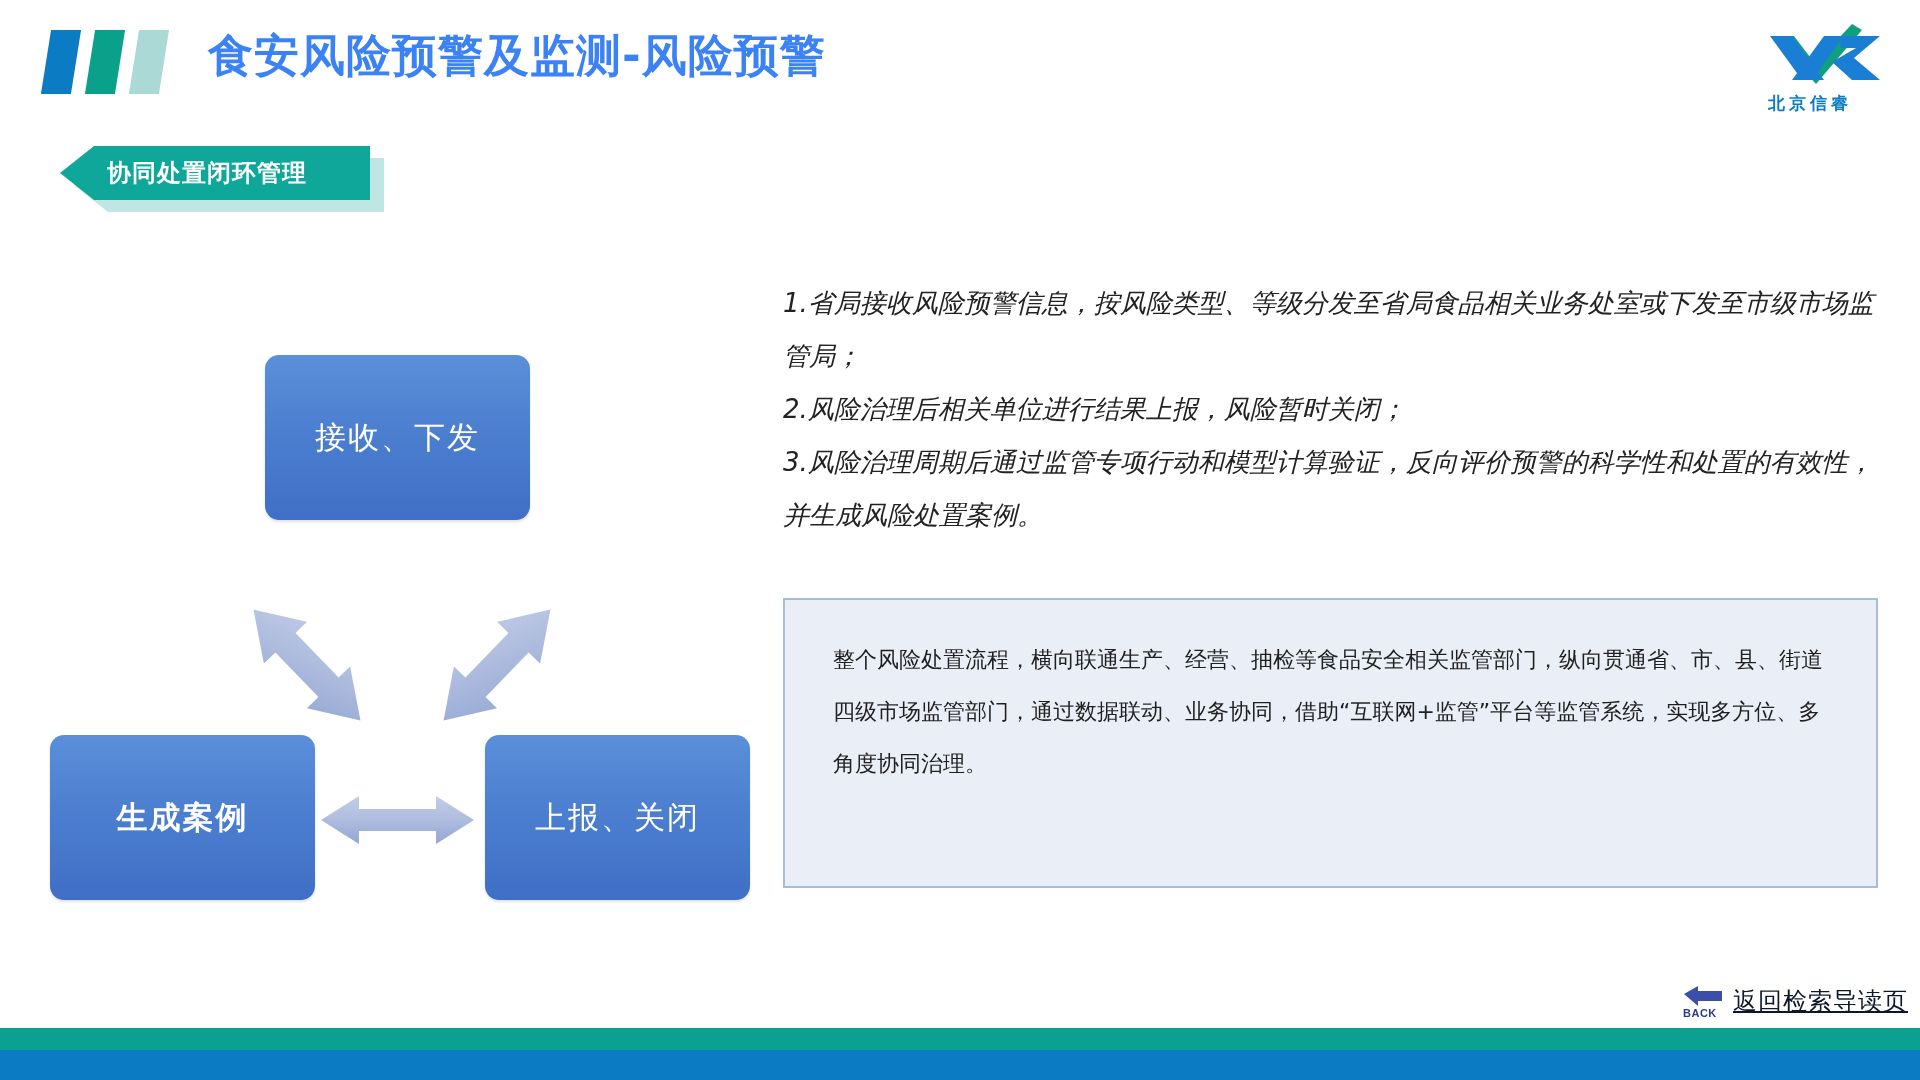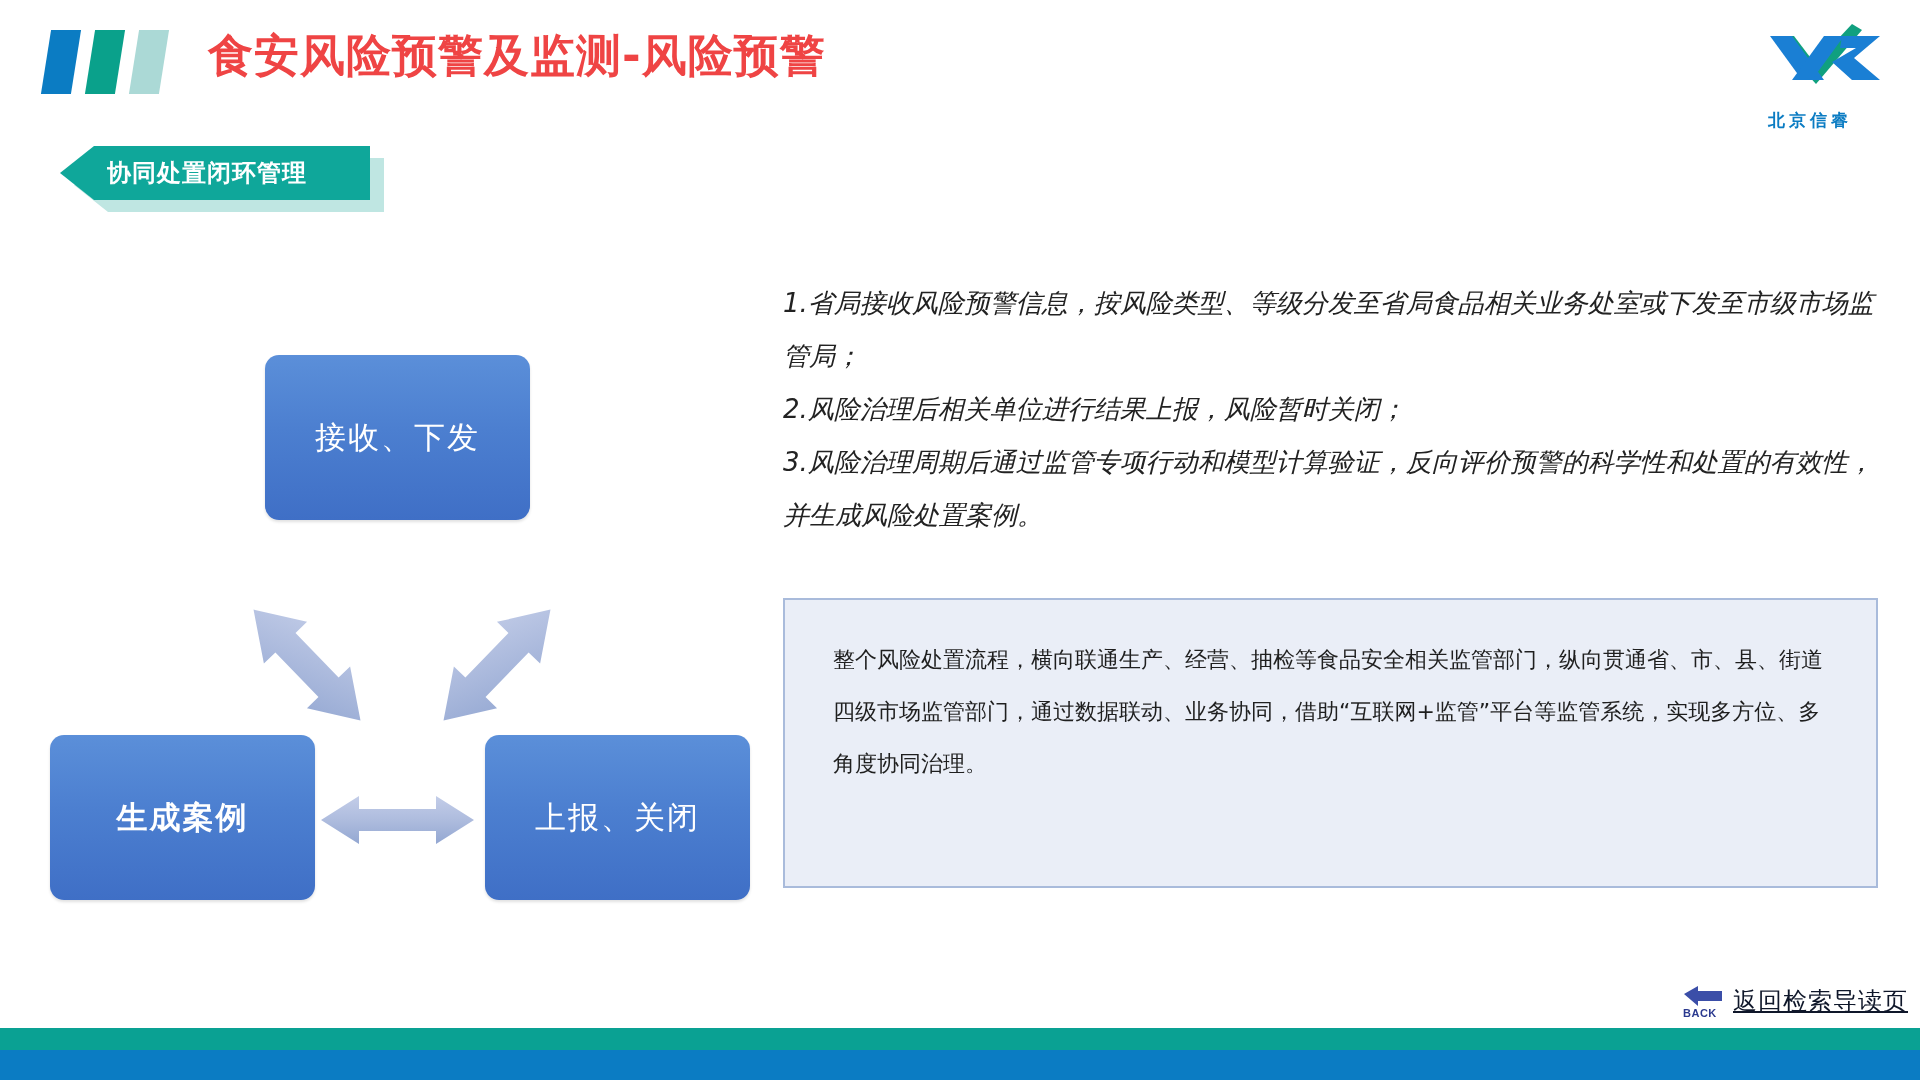--- a/index.html
+++ b/index.html
@@ -16,31 +16,31 @@
   .hdr-bar {
     position: absolute; top: 0; width: 30px; height: 64px;
     transform: skewX(-9deg);
   }
   .hdr-bar.b1 { left: 0px;  background: #0b7cc3; }
   .hdr-bar.b2 { left: 44px; background: #0aa18b; }
   .hdr-bar.b3 { left: 88px; background: #abd9d6; }
 
   .hdr-title {
     position: absolute; left: 208px; top: 26px;
-    font-size: 45px; font-weight: bold; color: #ef4444;
+    font-size: 45px; font-weight: bold; color: #3b82f6;
     letter-spacing: 1px; white-space: nowrap;
     font-family: "DejaVu Sans", "Liberation Sans", sans-serif;
   }
 
   
   .brand { position: absolute; right: 20px; top: 18px; width: 180px; height: 100px; }
   .brand svg { display: block; }
   .brand-name {
     text-align: center; font-size: 17px; font-weight: bold;
-    color: #0b7cc3; letter-spacing: 4px; margin-top: 19px;
+    color: #0b7cc3; letter-spacing: 4px; margin-top: 2px;
     font-family: "DejaVu Sans", "Liberation Sans", sans-serif;
   }
 
   
   .banner-wrap { position: absolute; left: 60px; top: 146px; width: 400px; height: 70px; }
   .banner-shadow {
     position: absolute; left: 14px; top: 12px; width: 310px; height: 54px;
     background: #bfe6e2;
     clip-path: polygon(34px 0, 100% 0, 100% 100%, 34px 100%, 0 50%);
   }

